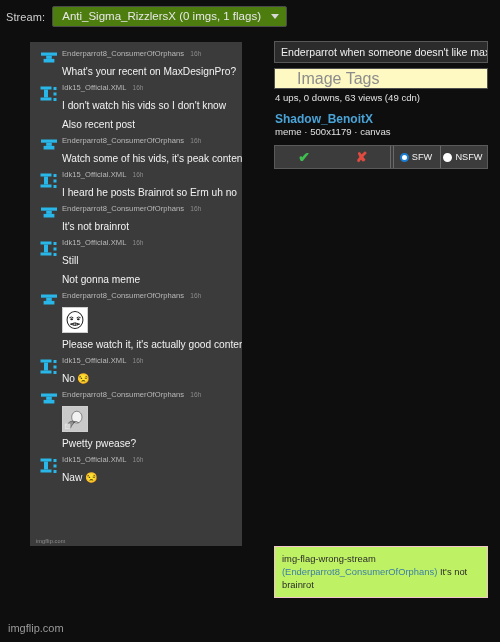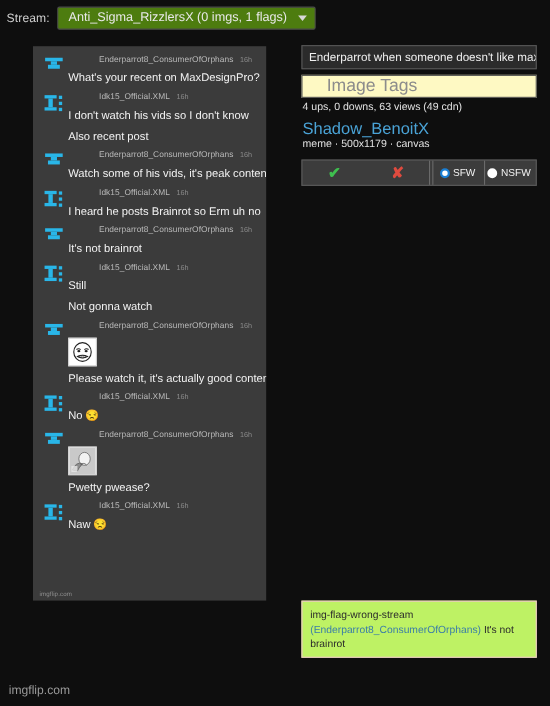--- a/index.html
+++ b/index.html
@@ -35,21 +35,21 @@
   
   .chat-panel {
     position: absolute; left: 30px; top: 42px;
     width: 212px; height: 504px;
     background: #3b3b3b;
     padding: 7px 4px 0 4px;
     overflow: hidden;
   }
   .msg { position: relative; padding-left: 28px; margin-bottom: 1px; }
   .msg.cont { margin-top: -2px; }
-  .msg-head { display: flex; align-items: baseline; gap: 6px; height: 13px; margin-left: 28px; }
+  .msg-head { display: flex; align-items: baseline; gap: 6px; height: 13px; }
   .author {
     font-size: 7.6px; color: #b9b9b9; letter-spacing: .05px; white-space: nowrap;
   }
   .stamp { font-size: 6.6px; color: #8a8a8a; }
   .body {
     font-size: 10.2px; color: #f2f2f2; line-height: 15px;
     padding: 2px 0 3px 0; white-space: nowrap;
   }
 
   
@@ -81,21 +81,21 @@
     width: 214px; height: 21px;
     background: #fef9c3; border: 1px solid #4e4e4e;
     color: #8c8c8c; font-size: 16px;
     padding: 0 22px; line-height: 19px;
     white-space: nowrap; overflow: hidden;
   }
 
   .meta { position: absolute; left: 275px; width: 216px; }
   .meta-stats { top: 92px; color: #e2e2e2; font-size: 9.6px; }
   .meta-author { top: 109px; }
-  .meta-author a { color: #4aa3d6; font-size: 15px; text-decoration: none; }
+  .meta-author a { color: #4aa3d6; font-size: 12px; text-decoration: none; font-weight: bold; }
   .meta-sub { top: 126px; color: #e0e0e0; font-size: 9.6px; }
 
   
   .action-bar {
     position: absolute; left: 274px; top: 145px;
     width: 214px; height: 24px;
     display: flex; align-items: stretch;
     background: #3c3c3c; border: 1px solid #5a5a5a;
   }
   .act-btn {
@@ -234,21 +234,21 @@
               <rect x="14.5" y="14" width="3" height="3" fill="#29b6e8"></rect>
             </svg>
           </span>
           <div class="msg-head">
             <span class="author">Idk15_Official.XML</span>
             <span class="stamp">16h</span>
           </div>
           <div class="body">Still</div>
         </div>
         <div class="msg cont">
-          <div class="body">Not gonna watch</div>
+          <div class="body">Not gonna meme</div>
         </div>
         <div class="msg"><span class="avatar">
             <svg class="av-anvil" width="20" height="20" viewBox="0 0 20 20">
               <rect x="2" y="2.5" width="16" height="3.2" fill="#29b6e8"></rect>
               <rect x="7.2" y="5.7" width="5.6" height="3.2" fill="#29b6e8"></rect>
               <rect x="4.6" y="8.9" width="10.8" height="3.6" fill="#29b6e8"></rect>
             </svg>
           </span><div class="msg-head">
             <span class="author">Enderparrot8_ConsumerOfOrphans</span>
             <span class="stamp">16h</span>

